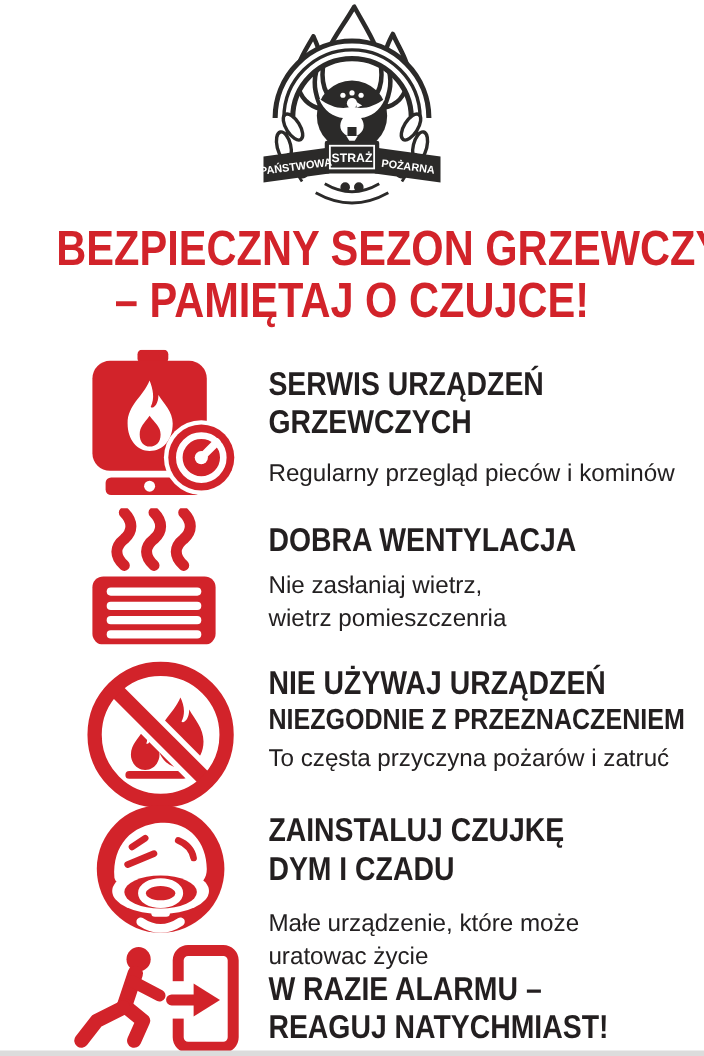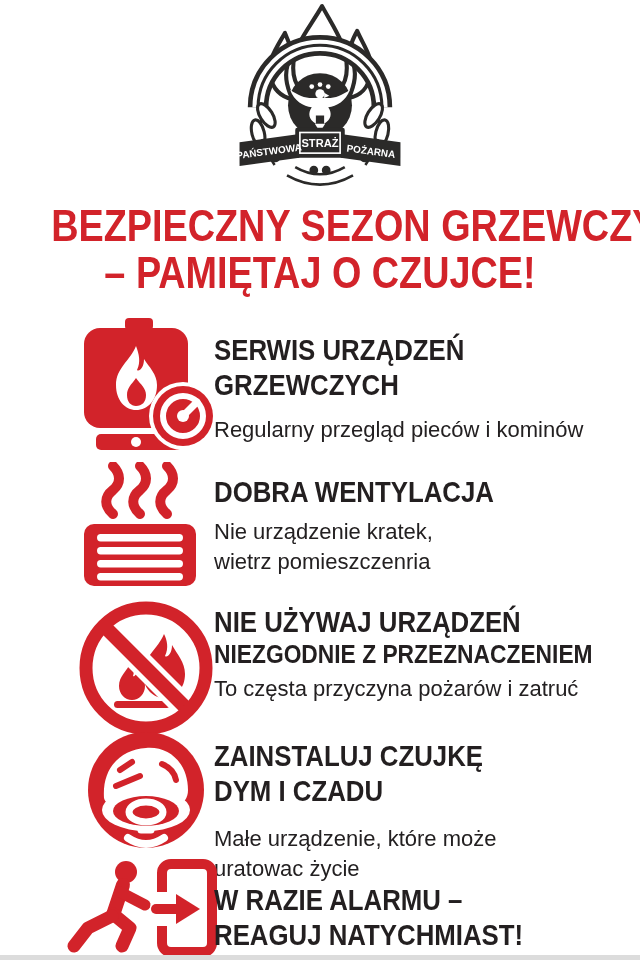--- a/index.html
+++ b/index.html
@@ -11,21 +11,21 @@
   .logo{position:absolute;top:2px;left:50%;transform:translateX(-50%);width:186px;height:196px;}
   
   .headline{position:absolute;top:202px;left:0;width:640px;text-align:center;}
   .h-line{
     font-weight:700;font-size:45px;line-height:47px;color:#d2232a;white-space:nowrap;
     transform:scaleX(.84);transform-origin:50% 0;
   }
   
   .row{position:absolute;left:0;width:640px;}
   .icon-box{position:absolute;}
-  .text-box{position:absolute;left:214px;}
+  .text-box{position:absolute;left:244px;}
   .title-line{
     font-weight:700;font-size:30px;line-height:35px;white-space:nowrap;color:#231f20;
     transform:scaleX(.86);transform-origin:0 0;
   }
   .title-line.sm{font-size:26.5px;line-height:31px;}
   .sub-line{
     font-weight:400;font-size:22px;line-height:30px;white-space:nowrap;color:#232021;
   }
   .r1 .subs{margin-top:13px;}
   .r2 .subs{margin-top:8px;}
@@ -142,21 +142,21 @@
           <rect x="31" y="72" width="86" height="7.5" rx="3.7"></rect>
           <rect x="31" y="85" width="86" height="7.5" rx="3.7"></rect>
           <rect x="31" y="98" width="86" height="7.5" rx="3.7"></rect>
           <rect x="31" y="111" width="86" height="7.5" rx="3.7"></rect>
         </g>
       </svg>
     </div>
     <div class="text-box" style="top:474px;">
       <div class="title-line">DOBRA WENTYLACJA</div>
       <div class="subs">
-        <div class="sub-line">Nie urządzenie kratek,</div>
+        <div class="sub-line">Nie zasłaniaj wietrz,</div>
         <div class="sub-line">wietrz pomieszczenria</div>
       </div>
     </div>
   </div>
 
   <div class="row r3" style="top:0;">
     <div class="icon-box" style="left:76px;top:598px;">
       <svg width="140" height="140" viewBox="0 0 140 140">
         <path fill="#d2232a" d="M88 36 C82 51 67 59 67 76 C67 90 77 100 88 100 C100 100 109 90 109 76 C109 64 101 56 96 47 C96 56 91 60 89 58 C93 50 91 42 88 36 Z"></path>
         <path fill="#d2232a" d="M55 64 C51 73 43 78 43 88 C43 96 49 102 56 102 C63 102 69 96 69 88 C69 81 64 77 61 71 C61 77 58 79 57 78 C59 73 57 68 55 64 Z"></path>

